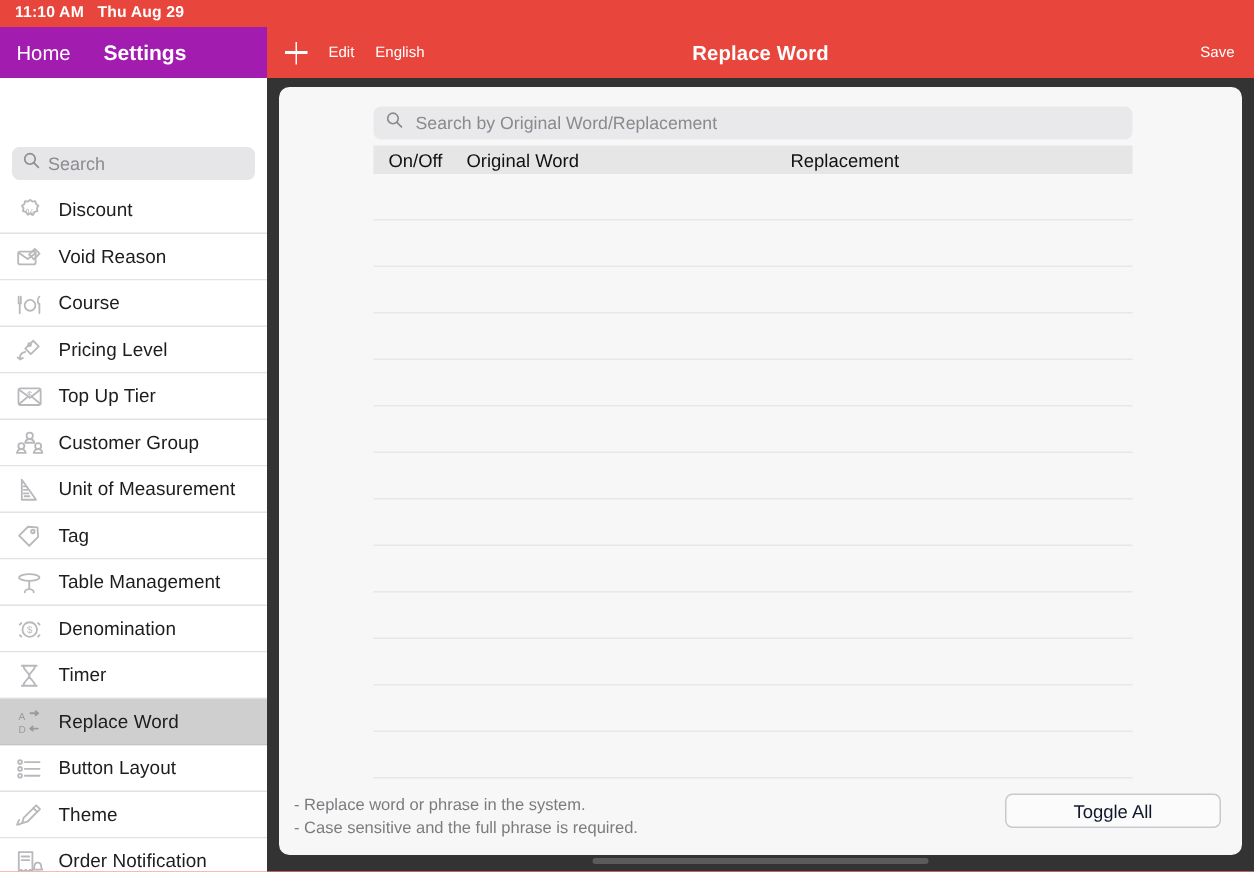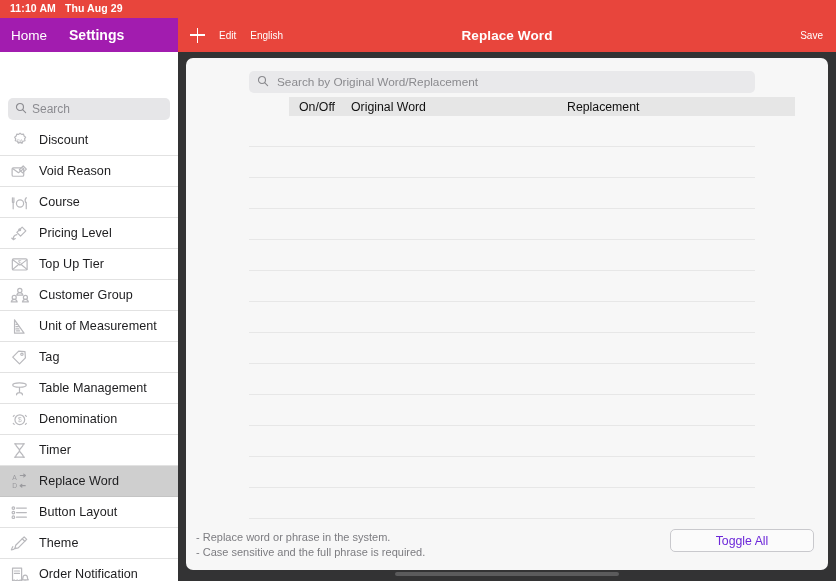--- a/index.html
+++ b/index.html
@@ -121,21 +121,21 @@
   .panel-search {
     position:absolute; left:63px; top:13px; width:506px; height:22px;
     background:#e9e9eb; border-radius:5px;
     display:flex; align-items:center; gap:8px; padding:0 8px;
   }
   .panel-search .ph { font-size:11.8px; color:#8a8a8e; }
 
   
   .thead {
     position:absolute; left:63px; top:39px; width:506px; height:19px;
-    background:#e6e6e6; display:flex; align-items:center;margin-left:40px;
+    background:#e6e6e6; display:flex; align-items:center;
   }
   .th { font-size:12.3px; color:#111; font-weight:400; }
   .th-onoff { position:absolute; left:10px; }
   .th-orig  { position:absolute; left:62px; }
   .th-repl  { position:absolute; left:278px; }
 
   .tbody { position:absolute; left:63px; top:58px; width:506px; height:403px; }
   .trow { height:31px; border-bottom:1px solid #e7e7e7; }
   .trow:first-child { border-top:none; }
 
@@ -143,21 +143,21 @@
   .footer { position:absolute; left:0; bottom:0; width:642px; height:52px; }
   .foot-notes {
     position:absolute; left:10px; top:12px;
     font-size:11px; color:#7c7c80; line-height:14.5px;
   }
   .toggle-all {
     position:absolute; right:14px; top:11px;
     width:144px; height:23px; border:1px solid #c9c9cd;
     border-radius:5px; background:#fbfbfb;
     display:flex; align-items:center; justify-content:center;
-    font-size:12.3px; color:#6d28d9;
+    font-size:12.3px; color:#0f172a;
   }
 </style>
 </head>
 <body>
 
 <div id="root">
 
   <div class="statusbar">
     <div class="status-left">
       <span>11:10 AM</span>

